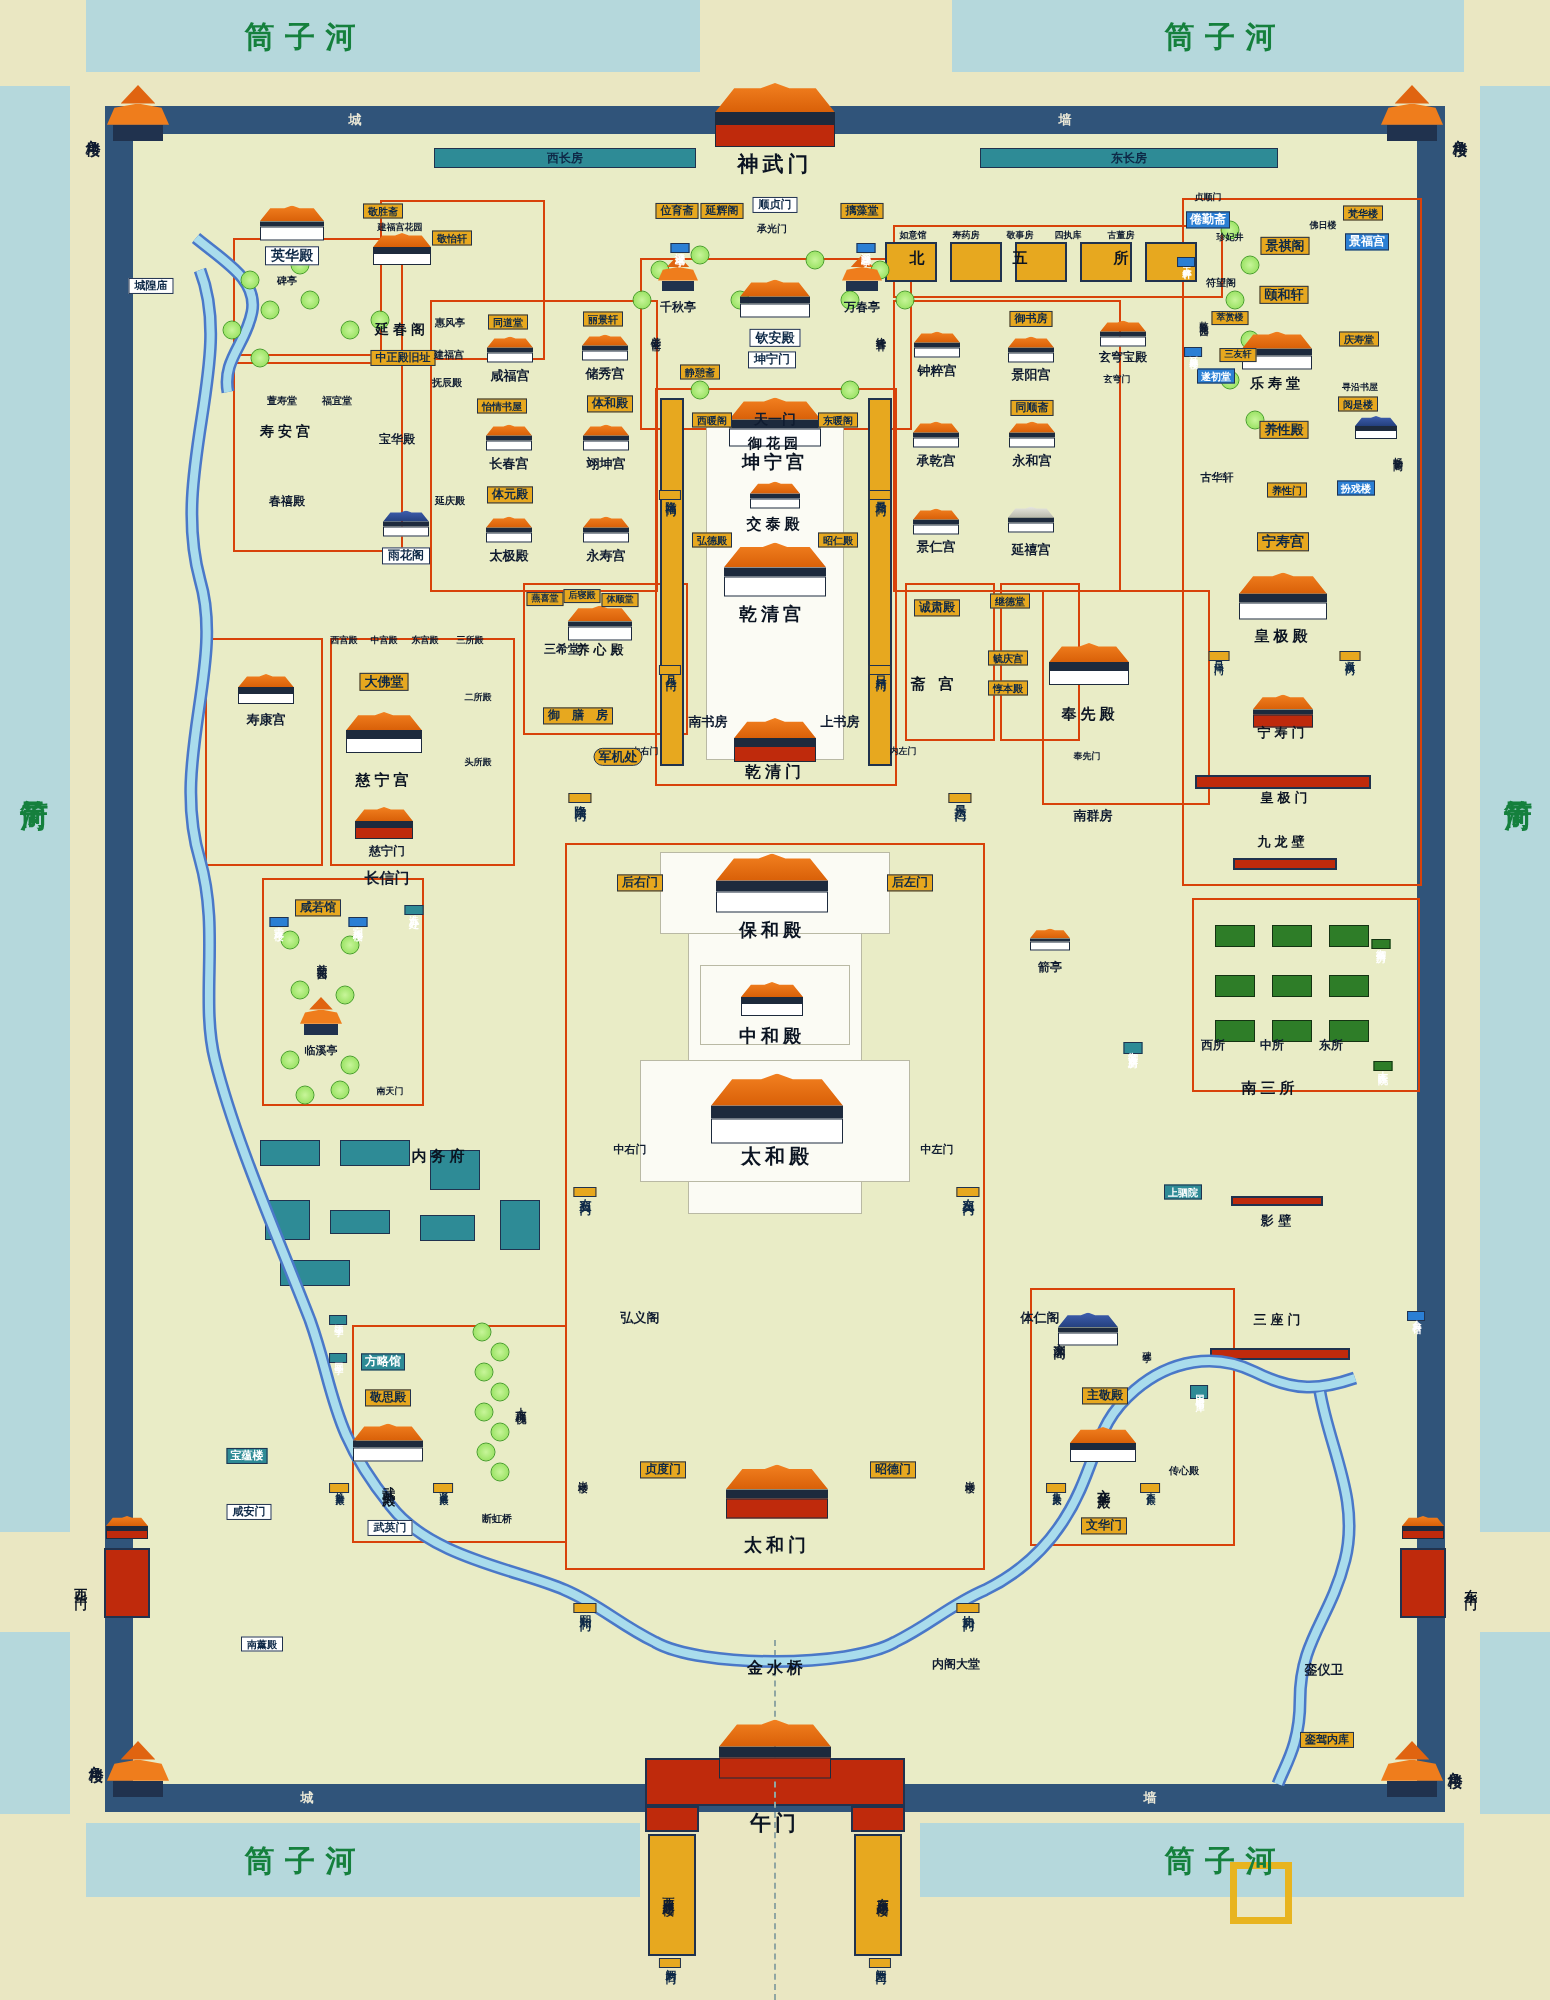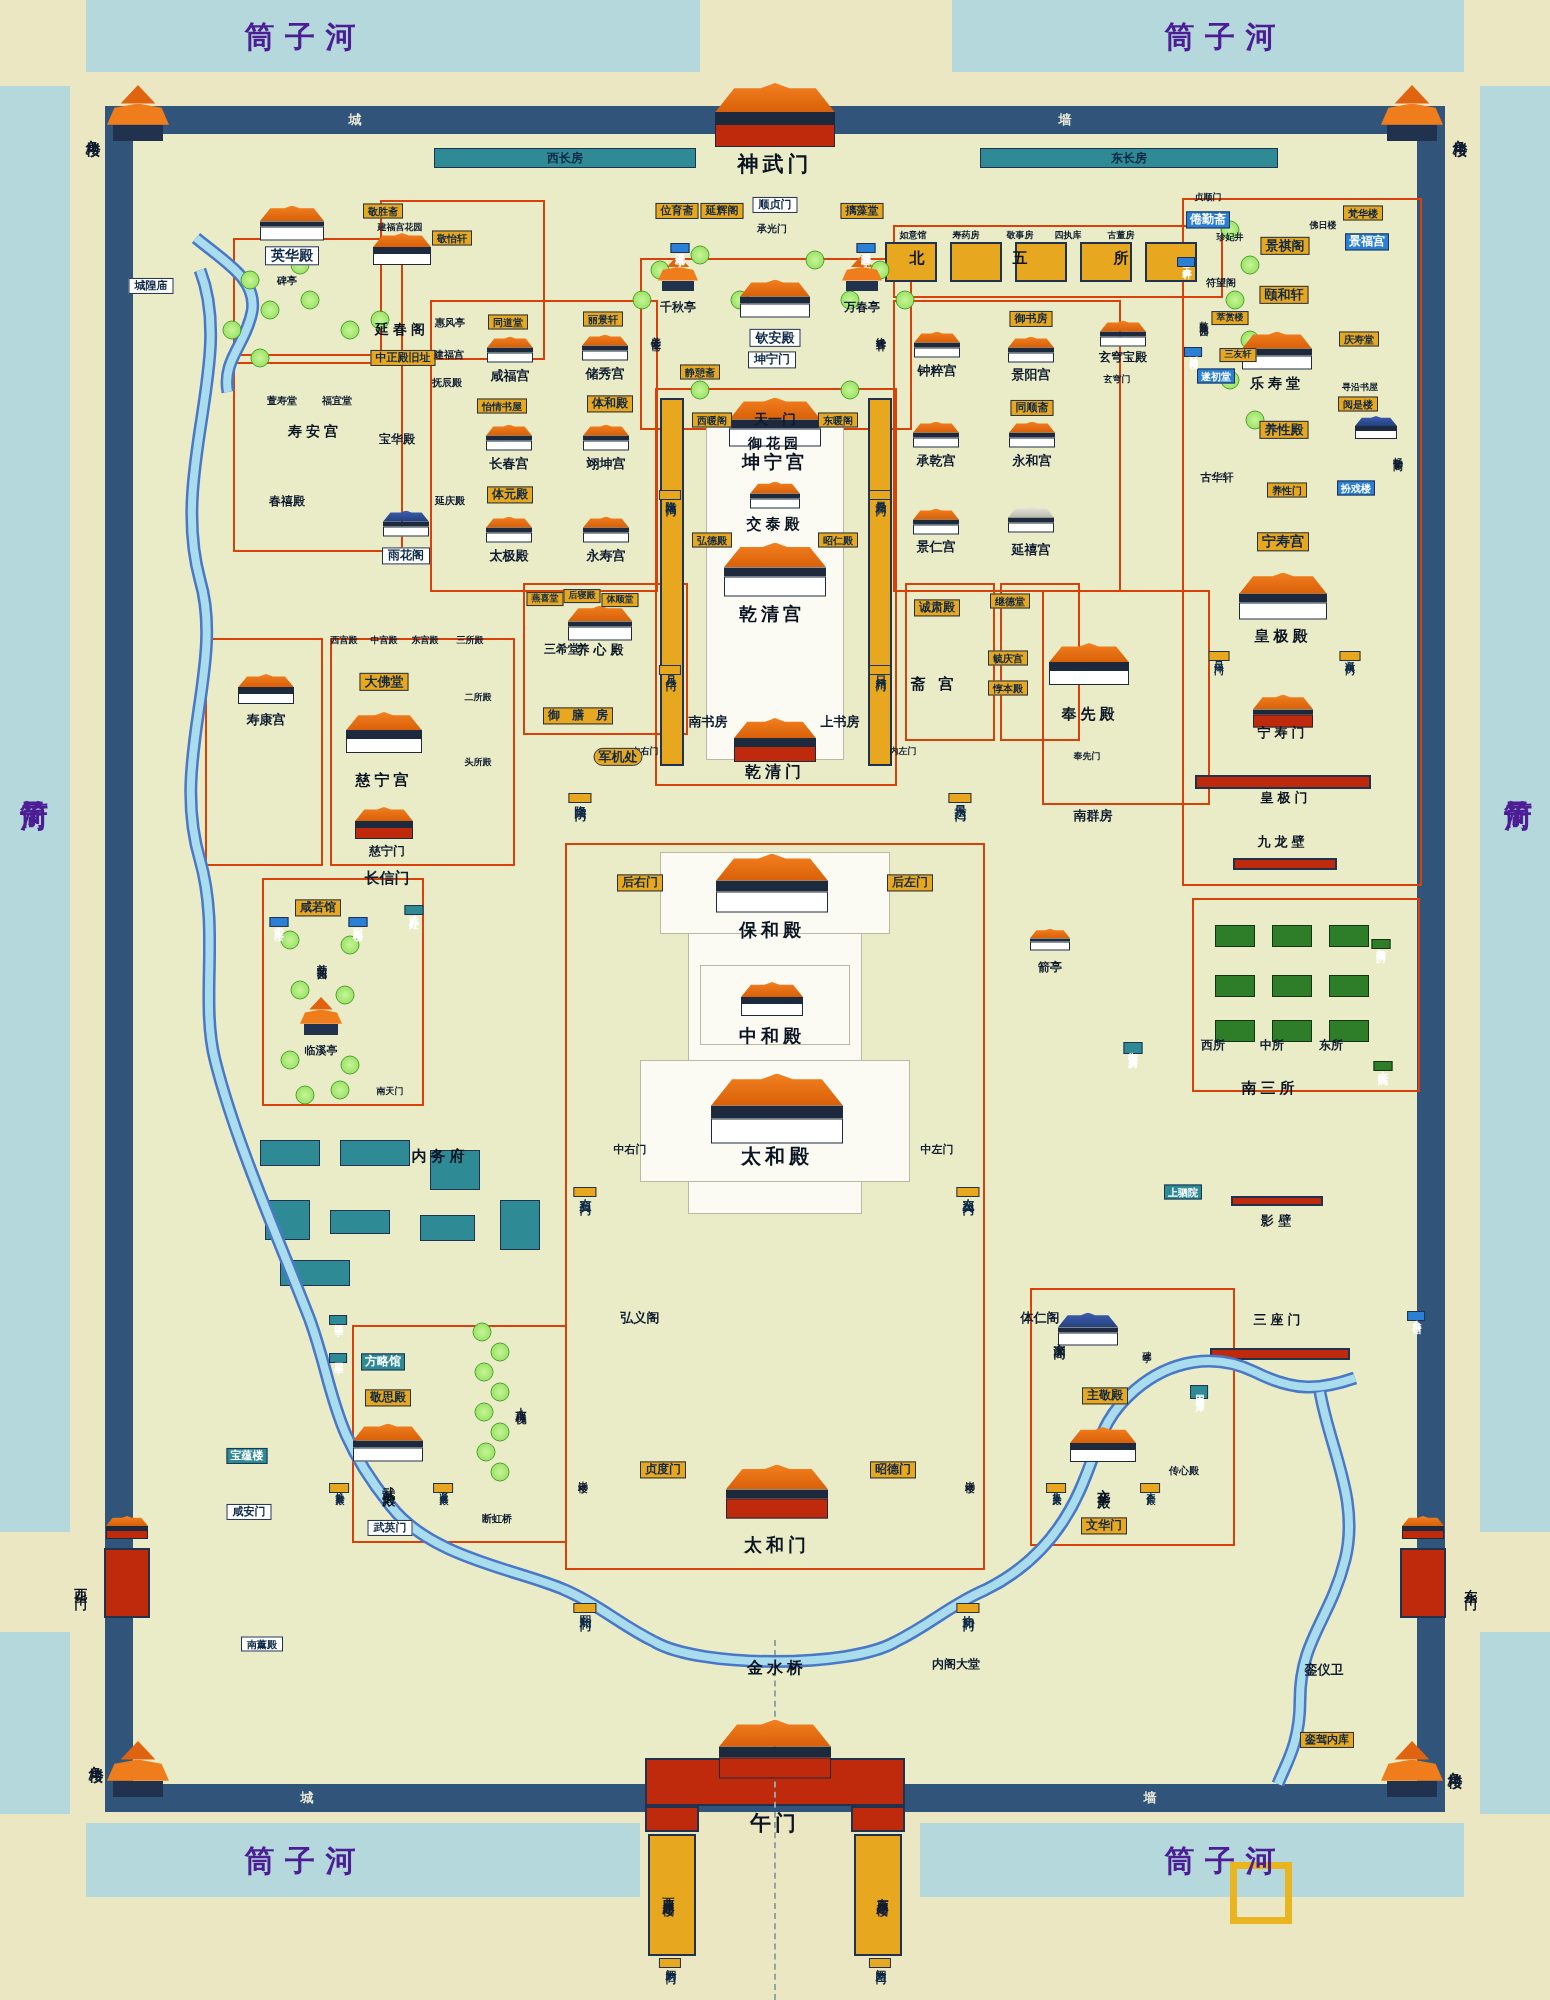--- a/index.html
+++ b/index.html
@@ -24,21 +24,21 @@
        line-height:1.1;text-align:center;color:#14233f;z-index:40;}
   .v{writing-mode:vertical-rl;text-orientation:upright;letter-spacing:2px;}
   .plain{color:#101c30;}
   .big{color:#0b1422;letter-spacing:4px;}
   .goldlab{background:#e7a81f;border:1.5px solid #20324e;padding:1px 4px;color:#0e2947;}
   .bluelab{background:#2b7fd4;border:1.5px solid #20324e;padding:1px 3px;color:#fff;}
   .teallab{background:#2e8b96;border:1.5px solid #20324e;padding:1px 3px;color:#fff;}
   .greenlab{background:#2e7d28;border:1px solid #143312;padding:1px 3px;color:#fff;}
   .whitelab{background:#fff;border:1.5px solid #20324e;padding:1px 5px;color:#0e2947;}
   .walltxt{color:#e9e7d6;}
-  .moattxt{color:#4c1d95;}
+  .moattxt{color:#15803d;}
   .hall{position:absolute;transform:translate(-50%,-50%);z-index:30;}
   .hall .rf{height:42%;background:linear-gradient(#f28020,#d96008);
             clip-path:polygon(0 100%,16% 18%,38% 18%,50% 0,62% 18%,84% 18%,100% 100%);}
   .hall .md{height:16%;background:#1d2a3d;}
   .hall .bd{height:30%;background:#fff;border:1.5px solid #1d2a3d;}
   .hall.red .bd{background:#bf2a0c;}
   .hall.blue .rf{background:linear-gradient(#3f5fb0,#24407e);}
   .hall.white .rf{background:linear-gradient(#e8e8e0,#b9b9ac);}
   .pag{position:absolute;transform:translate(-50%,-50%);z-index:30;}
   .pag .r1{height:30%;width:56%;margin:0 auto;background:#e06410;
@@ -549,21 +549,21 @@
     <div class="lbl whitelab" style="left: 292px; top: 256px; font-size: 14px;">英华殿</div>
     <div class="lbl plain" style="left: 287px; top: 280px; font-size: 10px;">碑亭</div>
     <div class="lbl goldlab" style="left: 383px; top: 211px; font-size: 10px;">敬胜斋</div>
     <div class="lbl plain" style="left: 400px; top: 228px; font-size: 9px;">建福宫花园</div>
     <div class="lbl plain big" style="left: 402px; top: 282px; font-size: 14px; margin-top: 48px;">延春阁</div>
     <div class="lbl goldlab" style="left: 452px; top: 238px; font-size: 10px;">敬怡轩</div>
     <div class="lbl goldlab" style="left: 403px; top: 358px; font-size: 11px;">中正殿旧址</div>
     <div class="lbl plain" style="left: 397px; top: 440px; font-size: 12px;">宝华殿</div>
     <div class="lbl plain" style="left: 282px; top: 400px; font-size: 10px;">萱寿堂</div>
     <div class="lbl plain" style="left: 337px; top: 400px; font-size: 10px;">福宜堂</div>
-    <div class="lbl plain big" style="left: 287px; top: 432px; font-size: 14px; margin-left: 28px;">寿安宫</div>
+    <div class="lbl plain big" style="left: 287px; top: 432px; font-size: 14px;">寿安宫</div>
     <div class="lbl plain" style="left: 287px; top: 502px; font-size: 12px;">春禧殿</div>
     <div class="lbl plain" style="left: 450px; top: 322px; font-size: 10px;">惠风亭</div>
     <div class="lbl plain" style="left: 449px; top: 354px; font-size: 10px;">建福宫</div>
     <div class="lbl plain" style="left: 447px; top: 382px; font-size: 10px;">抚辰殿</div>
     <div class="lbl plain" style="left: 450px; top: 500px; font-size: 10px;">延庆殿</div>
     <div class="lbl whitelab" style="left: 406px; top: 556px; font-size: 12px;">雨花阁</div>
     <div class="lbl whitelab" style="left: 151px; top: 286px; font-size: 11px;">城隍庙</div>
     <div class="lbl plain" style="left: 266px; top: 720px; font-size: 13px;">寿康宫</div>
     <div class="lbl goldlab" style="left: 384px; top: 682px; font-size: 13px;">大佛堂</div>
     <div class="lbl big" style="left: 384px; top: 780px; font-size: 15px;">慈宁宫</div>

